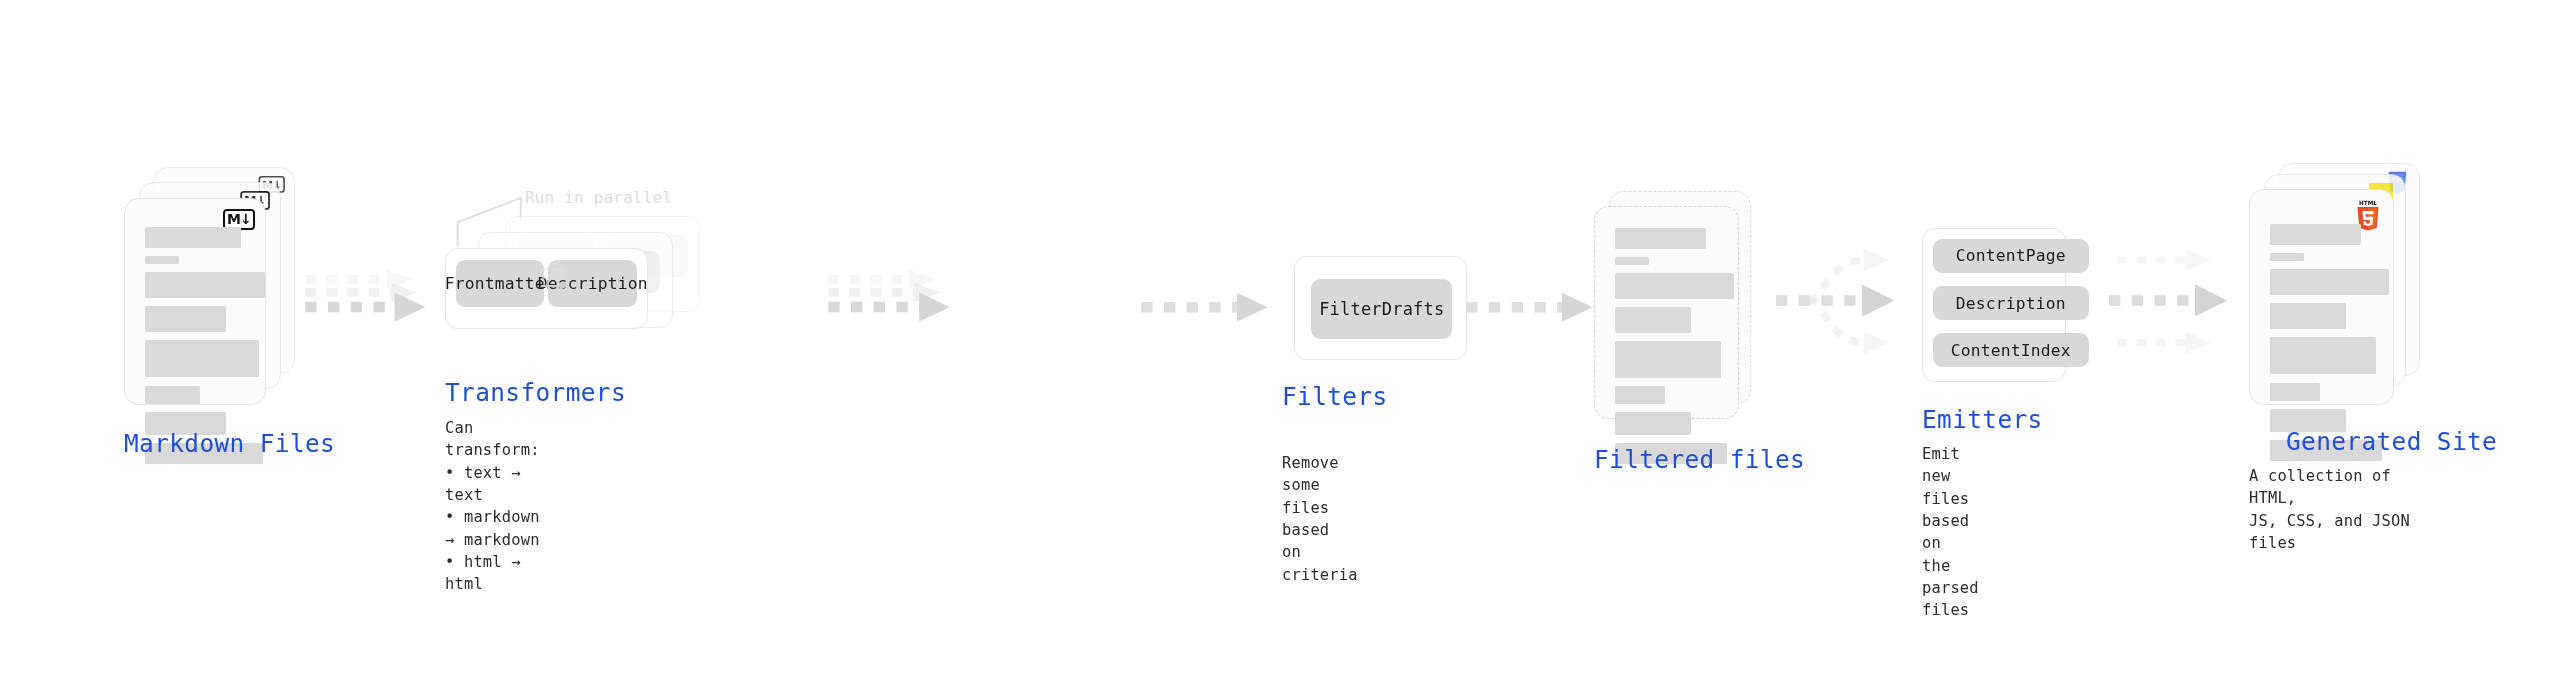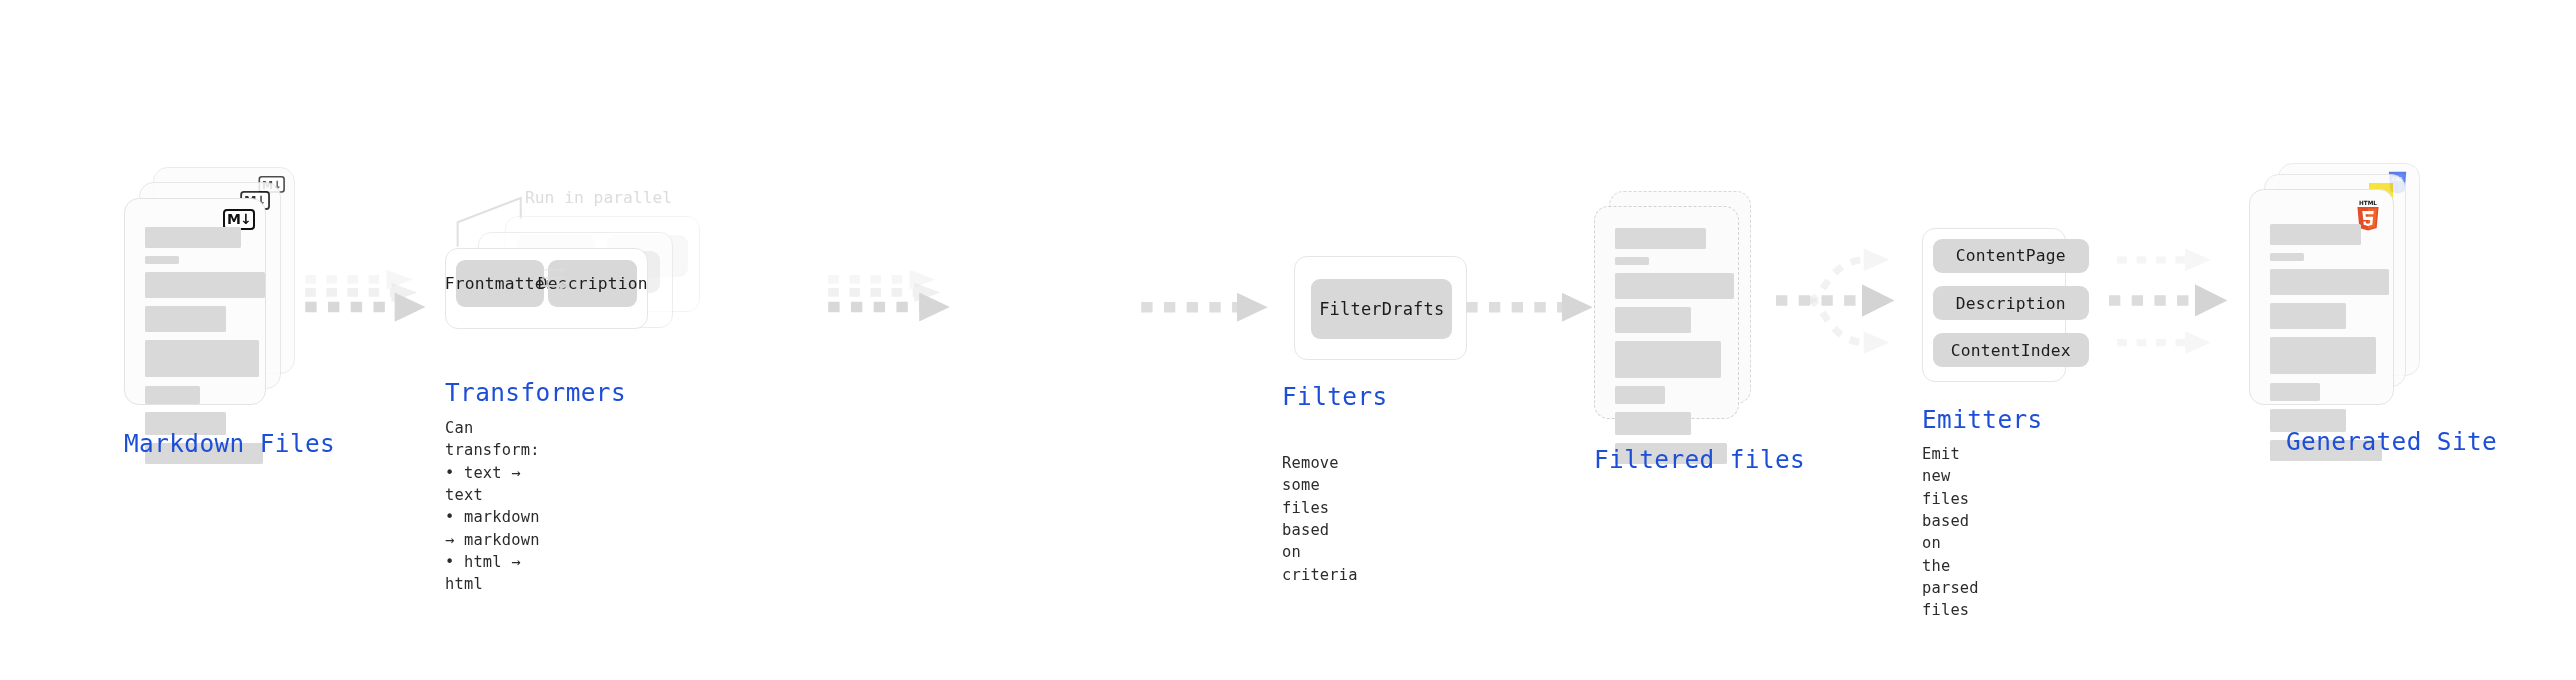--- a/index.html
+++ b/index.html
@@ -322,16 +322,18 @@
           <div class="bar" style="width:119px;height:26px;"></div>
           <div class="bar" style="width:76px;height:26px;"></div>
           <div class="bar" style="width:106px;height:37px;"></div>
           <div class="bar" style="width:50px;height:18px;"></div>
           <div class="bar" style="width:76px;height:23px;"></div>
           <div class="bar" style="width:112px;height:21px;"></div>
         </div>
       </div>
     </div>
     <div class="title" style="left:12px; top:264px;margin-left:25px;">Generated Site</div>
+    <div class="sub" style="left:0px; top:302px;">A collection of HTML,
+JS, CSS, and JSON files</div>
   </div>
 
 </div>
 
 
 </body></html>

